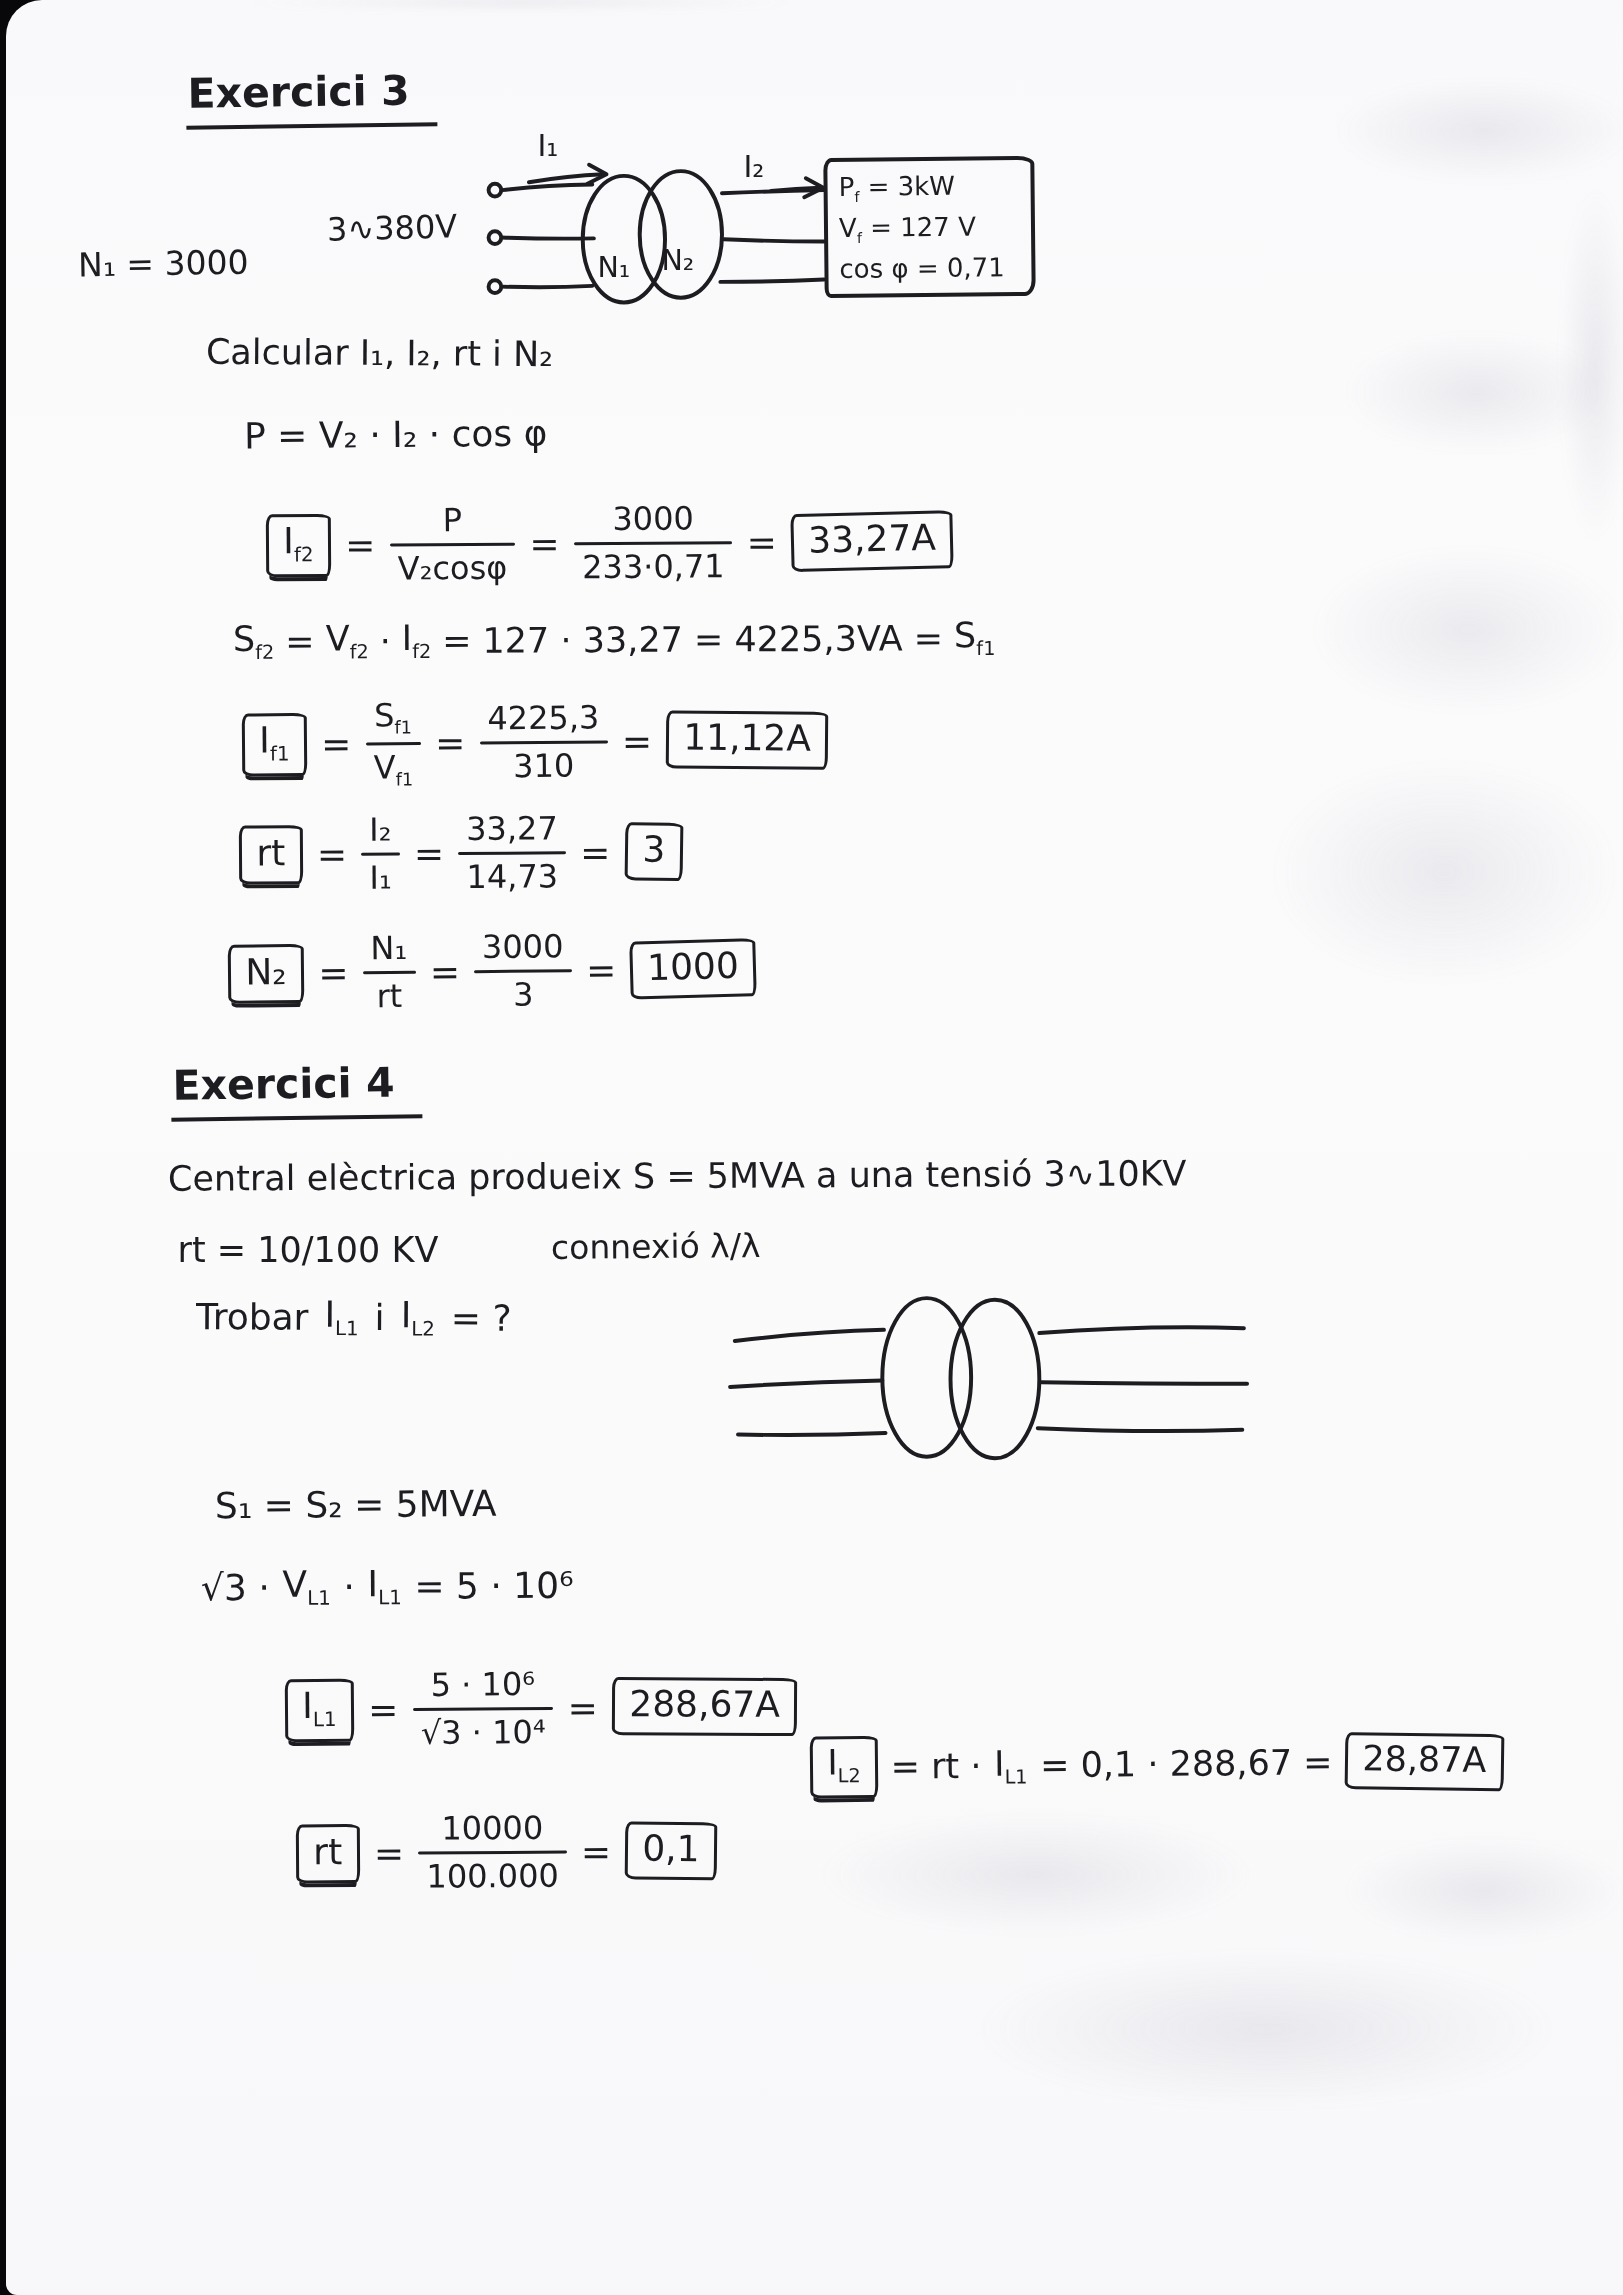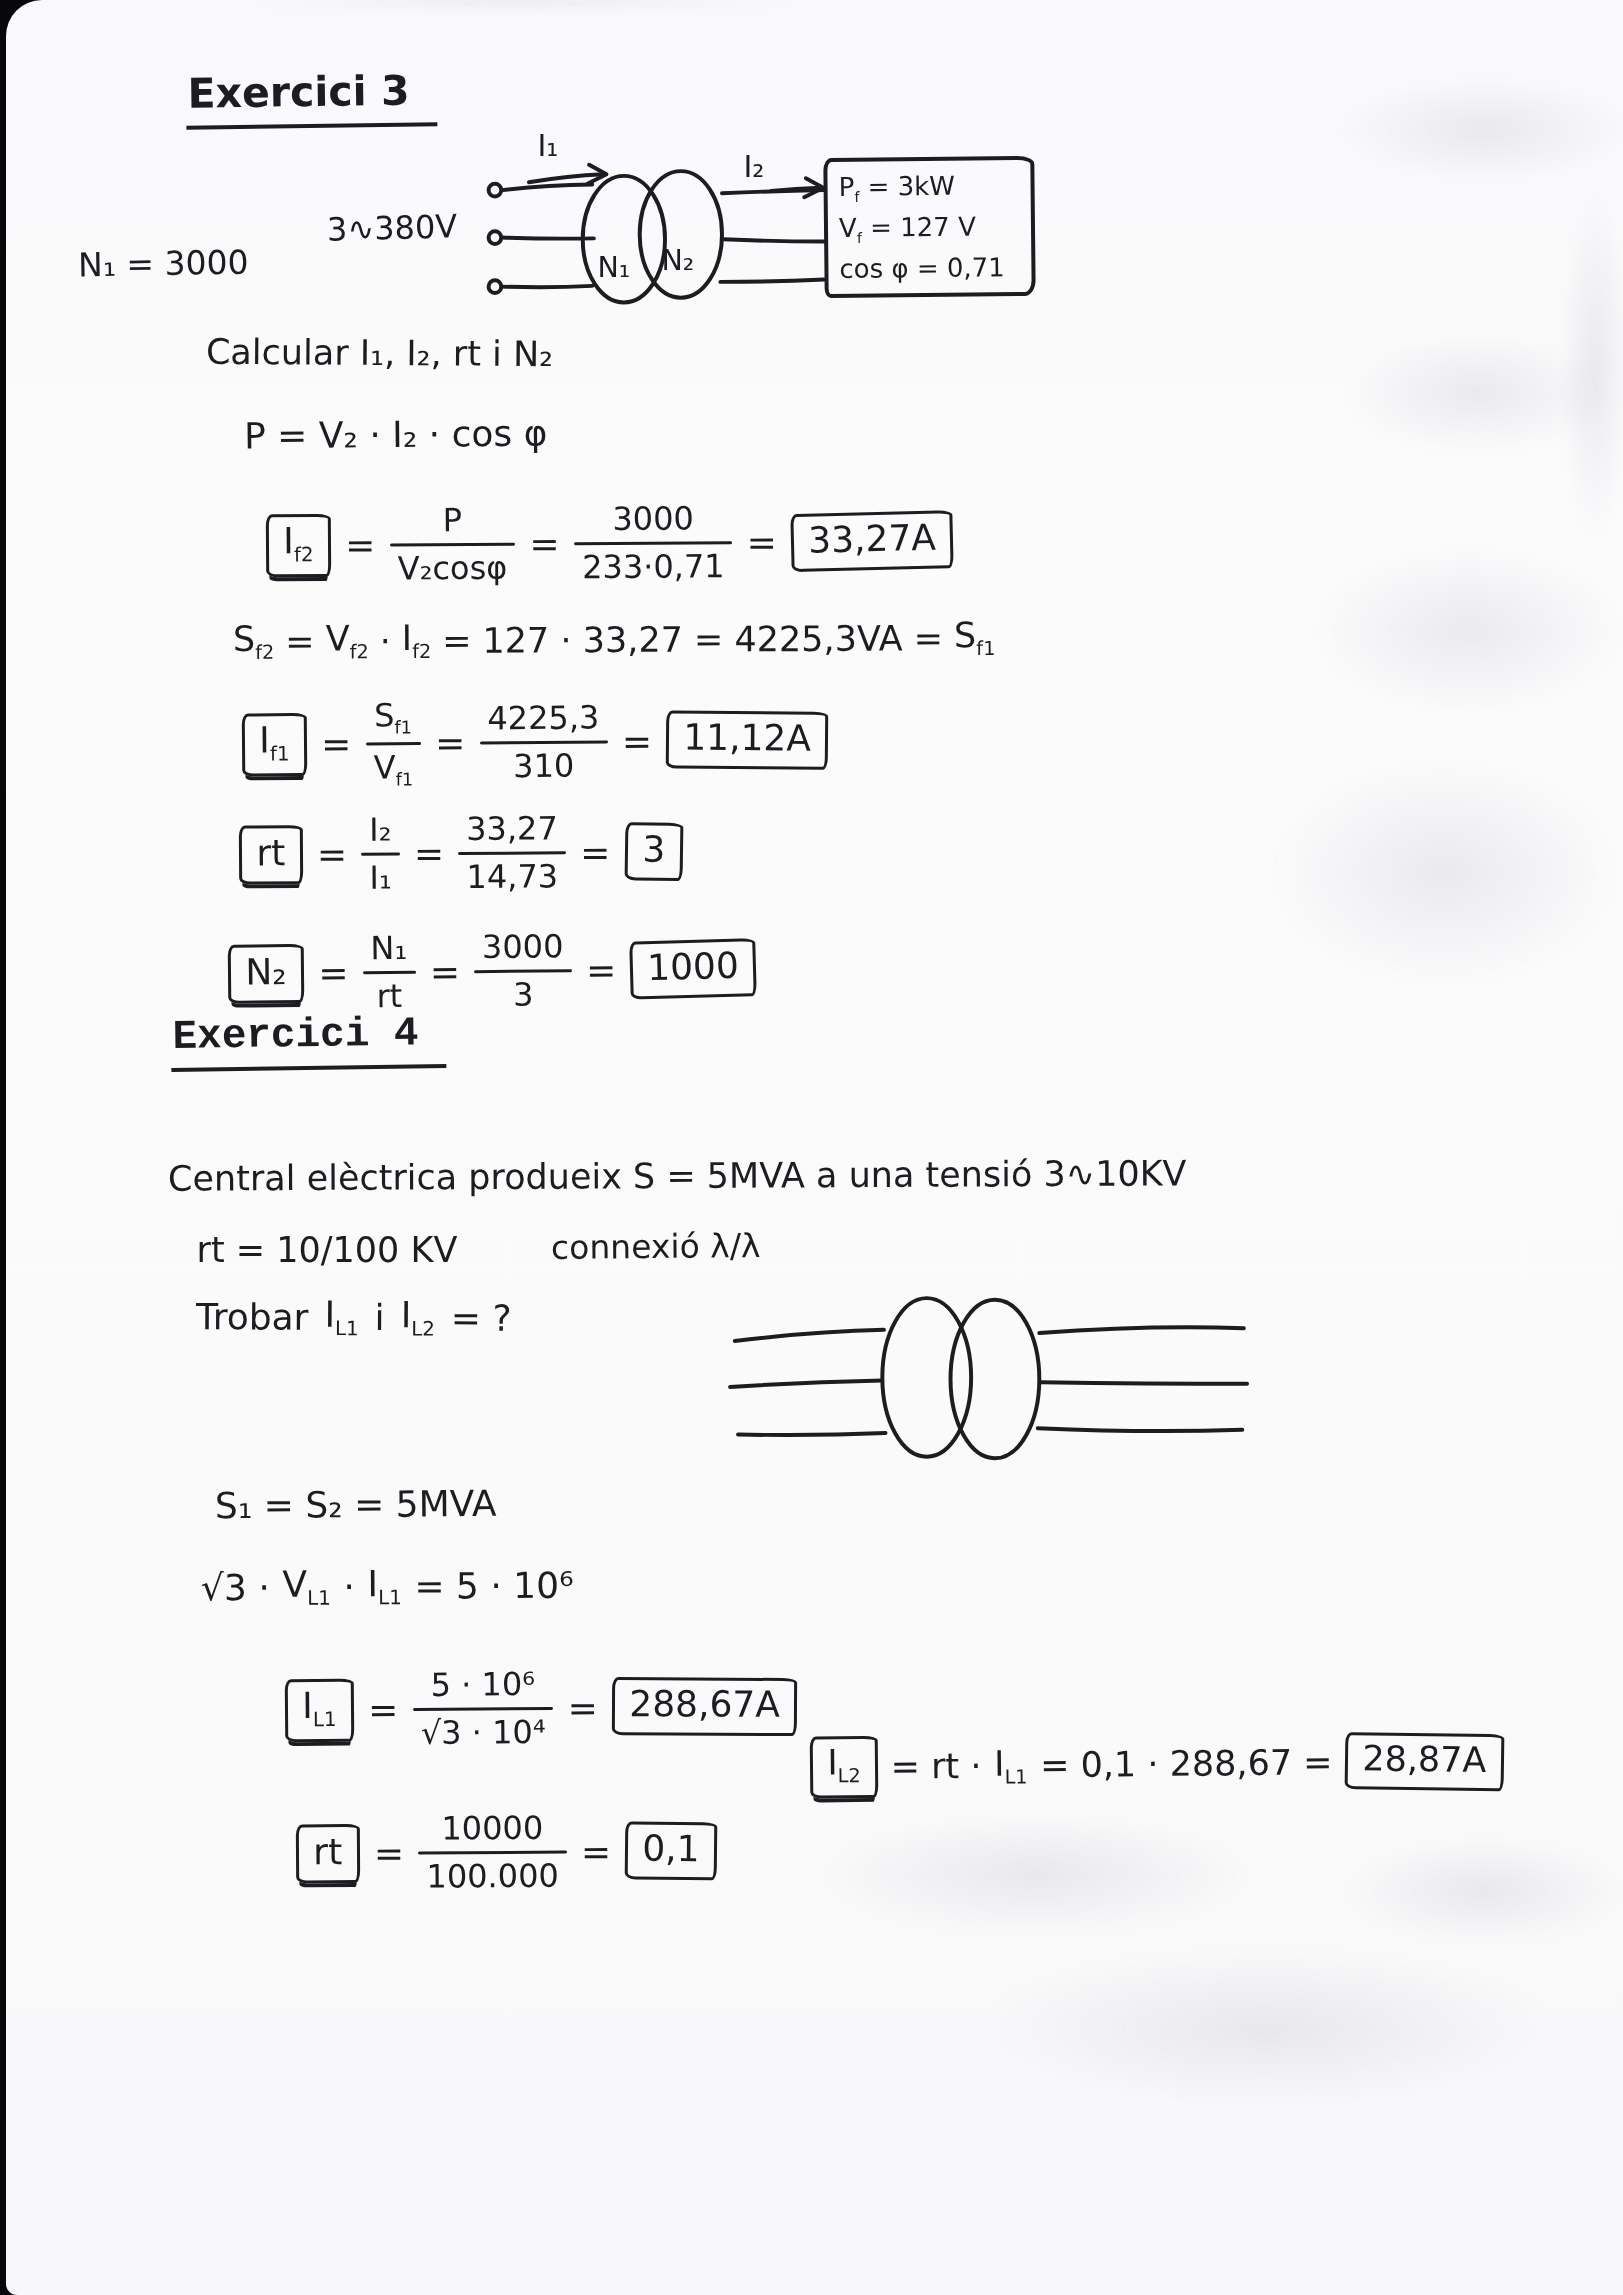--- a/index.html
+++ b/index.html
@@ -163,29 +163,29 @@
       <span>=</span>
       <span class="frac">
         <span class="num">3000</span>
           <span class="bar"></span>
           <span class="den">3</span>
       </span>
       <span>=</span>
       <span class="bx" style="transform:rotate(-1deg);">1000</span>
     </div>
 
-    <div class="abs" style="left:165px;top:1012px;font-family:Liberation Mono, monospace;">
+    <div class="abs" style="left:165px;top:1060px;">
       <span class="title hw">Exercici 4</span>
     </div>
 
     <div class="row hw" style="left:162px;top:1156px;font-size:35px;transform:rotate(-0.3deg);">
       <span>Central elèctrica produeix S = 5MVA a una tensió 3∿10KV</span>
     </div>
 
-    <div class="row hw" style="left:191px;top:1230px;font-size:35px;">
+    <div class="row hw" style="left:172px;top:1230px;font-size:35px;">
       <span>rt = 10/100 KV</span>
     </div>
     <div class="row hw" style="left:545px;top:1227px;font-size:33px;transform:rotate(-0.5deg);">
       <span>connexió λ/λ</span>
     </div>
 
     <div class="row hw" style="left:190px;top:1294px;font-size:36px;gap:16px;transform:rotate(0.3deg);">
       <span>Trobar</span>
       <span><span>I</span><sub>L1</sub></span>
       <span>i</span>

